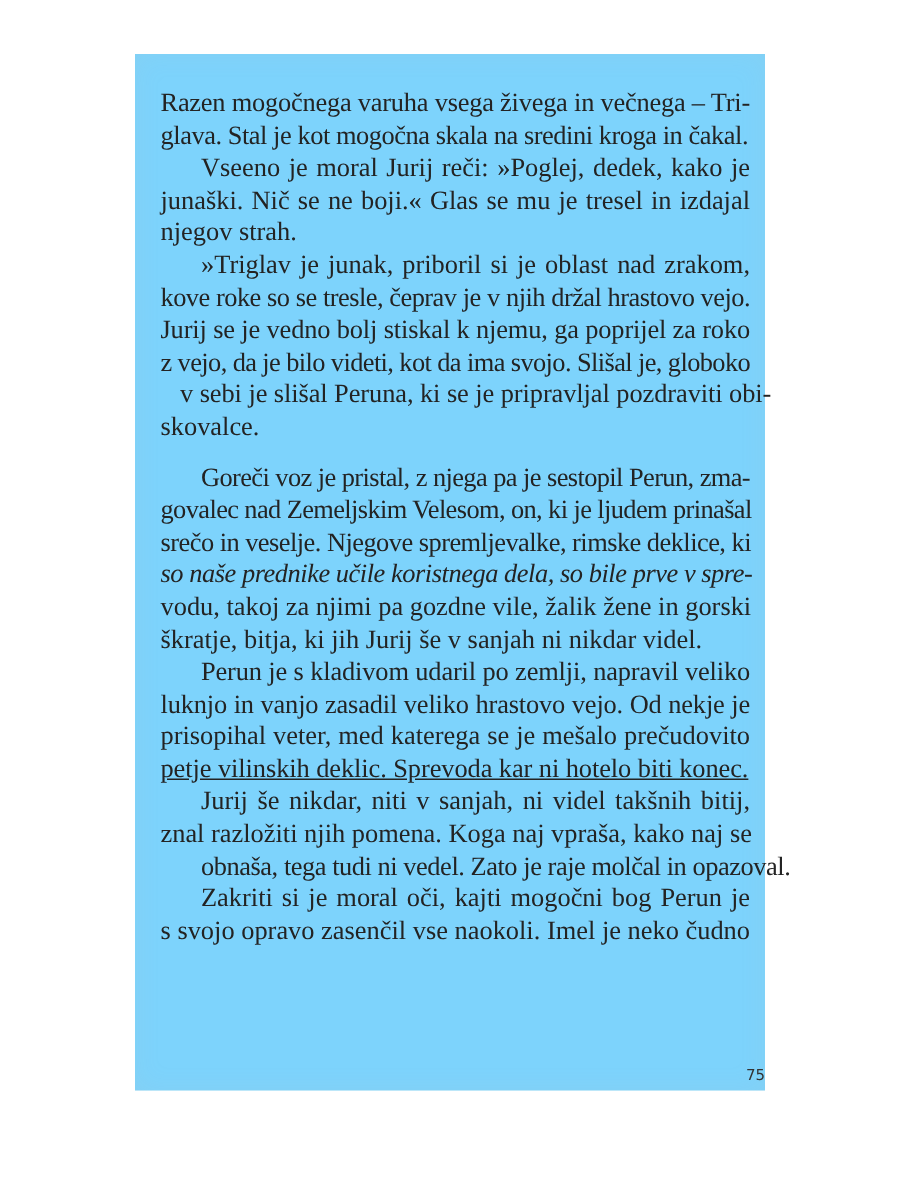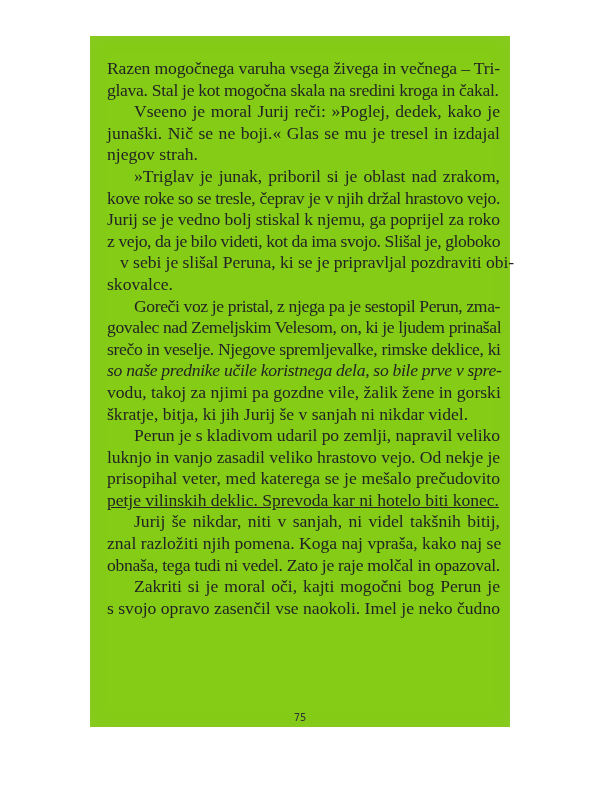--- a/index.html
+++ b/index.html
@@ -9,21 +9,21 @@
       width: 600px;
       height: 800px;
       overflow: hidden;
     }
     .page {
       position: absolute;
       left: 90px;
       top: 36px;
       width: 420px;
       height: 691px;
-      background: #84cc16;
+      background: #7dd3fc;
       box-shadow: inset 0 0 18px rgba(200,190,170,0.10);
     }
     .text-block {
       position: absolute;
       left: 17px;
       top: 22px;
       width: 393px;
       font-family: "Liberation Serif", "DejaVu Serif", serif;
       font-size: 17.6px;
       line-height: 21.6px;
@@ -40,21 +40,21 @@
       text-align-last: left;
     }
     .line.indent {
       padding-left: 27px;
     }
     .page-number {
       position: absolute;
       left: 0;
       right: 0;
       top: 676px;
-      text-align: center;
+      text-align: right;
       font-family: "DejaVu Sans", "Liberation Sans", sans-serif;
       font-size: 10px;
       color: #333333;
     }
   </style>
 </head>
 <body>
 
 <div class="page">
   <div class="text-block" id="text-block">
@@ -62,30 +62,30 @@
       <span class="line last" style="letter-spacing: -0.3px;">glava. Stal je kot mogočna skala na sredini kroga in čakal.</span>
       <span class="line indent">Vseeno je moral Jurij reči: »Poglej, dedek, kako je</span>
       <span class="line">junaški. Nič se ne boji.« Glas se mu je tresel in izdajal</span>
       <span class="line last">njegov strah.</span>
       <span class="line indent">»Triglav je junak, priboril si je oblast nad zrakom,</span>
       <span class="line" style="letter-spacing: -0.35px;">kove roke so se tresle, čeprav je v njih držal hrastovo vejo.</span>
       <span class="line" style="letter-spacing: -0.1px;">Jurij se je vedno bolj stiskal k njemu, ga poprijel za roko</span>
       <span class="line" style="letter-spacing: -0.4px;">z vejo, da je bilo videti, kot da ima svojo. Slišal je, globoko</span>
       <span class="line" style="letter-spacing: -0.05px; margin-left: 13px;">v sebi je slišal Peruna, ki se je pripravljal pozdraviti obi-</span>
       <span class="line last">skovalce.</span>
-      <span class="line indent" style="letter-spacing: -0.4px;">Goreči voz je pristal, z njega pa je sestopil Perun, zma-</span>
+      <span class="line indent" style="letter-spacing: -0.4px; margin-top: 12px;">Goreči voz je pristal, z njega pa je sestopil Perun, zma-</span>
       <span class="line" style="letter-spacing: -0.4px;">govalec nad Zemeljskim Velesom, on, ki je ljudem prinašal</span>
       <span class="line" style="letter-spacing: -0.35px;">srečo in veselje. Njegove spremljevalke, rimske deklice, ki</span>
       <span class="line" style="letter-spacing: -0.3px; font-style: italic;">so naše prednike učile koristnega dela, so bile prve v spre-</span>
       <span class="line">vodu, takoj za njimi pa gozdne vile, žalik žene in gorski</span>
       <span class="line last">škratje, bitja, ki jih Jurij še v sanjah ni nikdar videl.</span>
       <span class="line indent" style="letter-spacing: -0.1px;">Perun je s kladivom udaril po zemlji, napravil veliko</span>
       <span class="line" style="letter-spacing: -0.1px;">luknjo in vanjo zasadil veliko hrastovo vejo. Od nekje je</span>
       <span class="line">prisopihal veter, med katerega se je mešalo prečudovito</span>
       <span class="line last" style="letter-spacing: -0.05px; text-decoration: underline;">petje vilinskih deklic. Sprevoda kar ni hotelo biti konec.</span>
       <span class="line indent">Jurij še nikdar, niti v sanjah, ni videl takšnih bitij,</span>
       <span class="line">znal razložiti njih pomena. Koga naj vpraša, kako naj se</span>
-      <span class="line last" style="letter-spacing: -0.3px;">obnaša, tega tudi ni vedel. Zato je raje molčal in opazoval.</span>
+      <span class="line last" style="letter-spacing: -0.3px; margin-left: 27px;">obnaša, tega tudi ni vedel. Zato je raje molčal in opazoval.</span>
       <span class="line indent">Zakriti si je moral oči, kajti mogočni bog Perun je</span>
       <span class="line">s svojo opravo zasenčil vse naokoli. Imel je neko čudno</span>
     </div>
   <div class="page-number">75</div>
 </div>
 
 </body></html>

